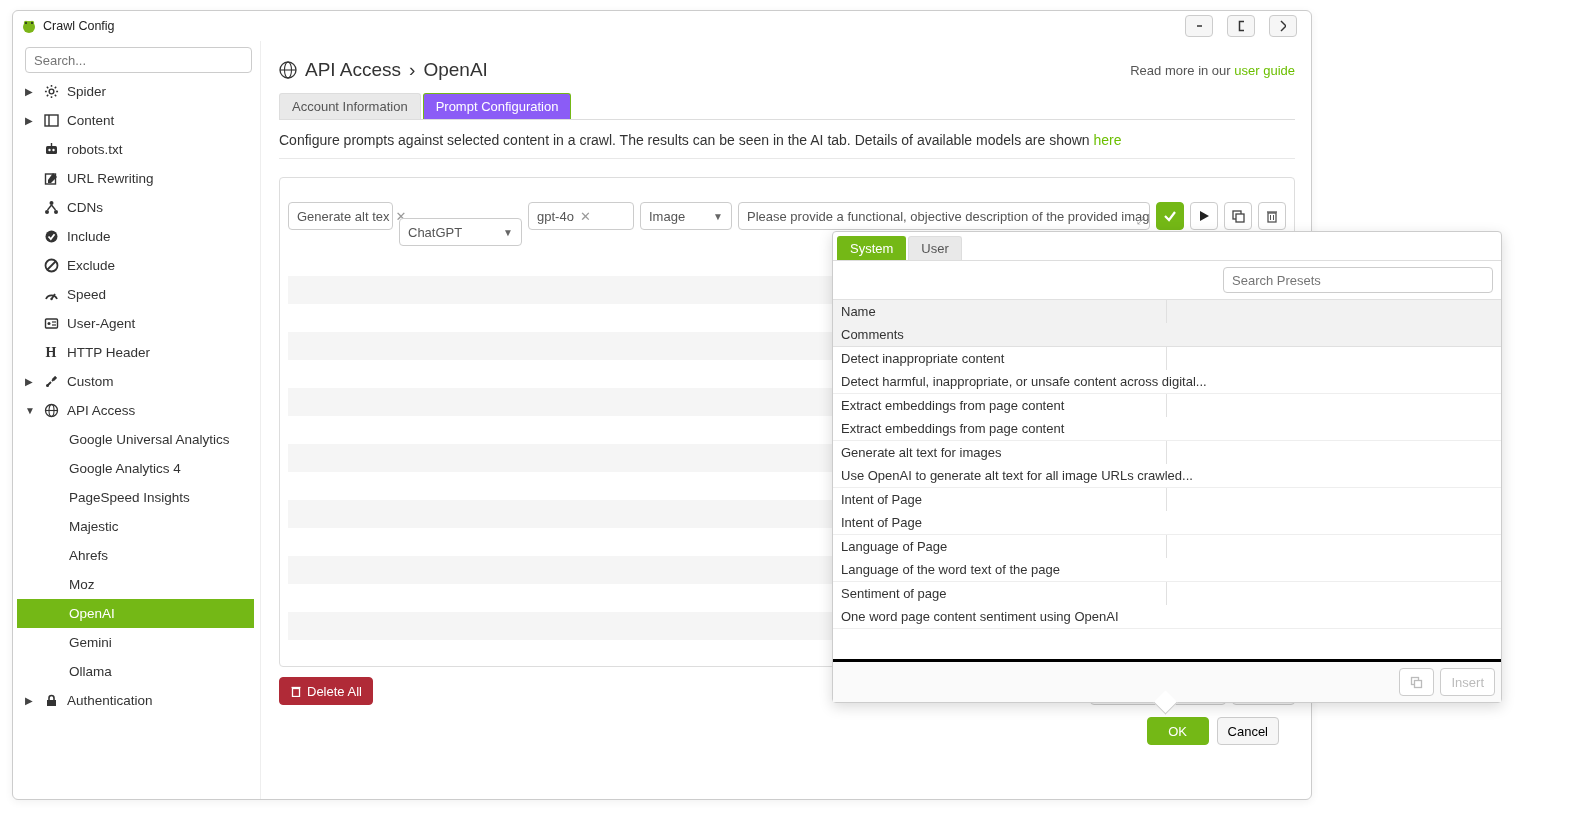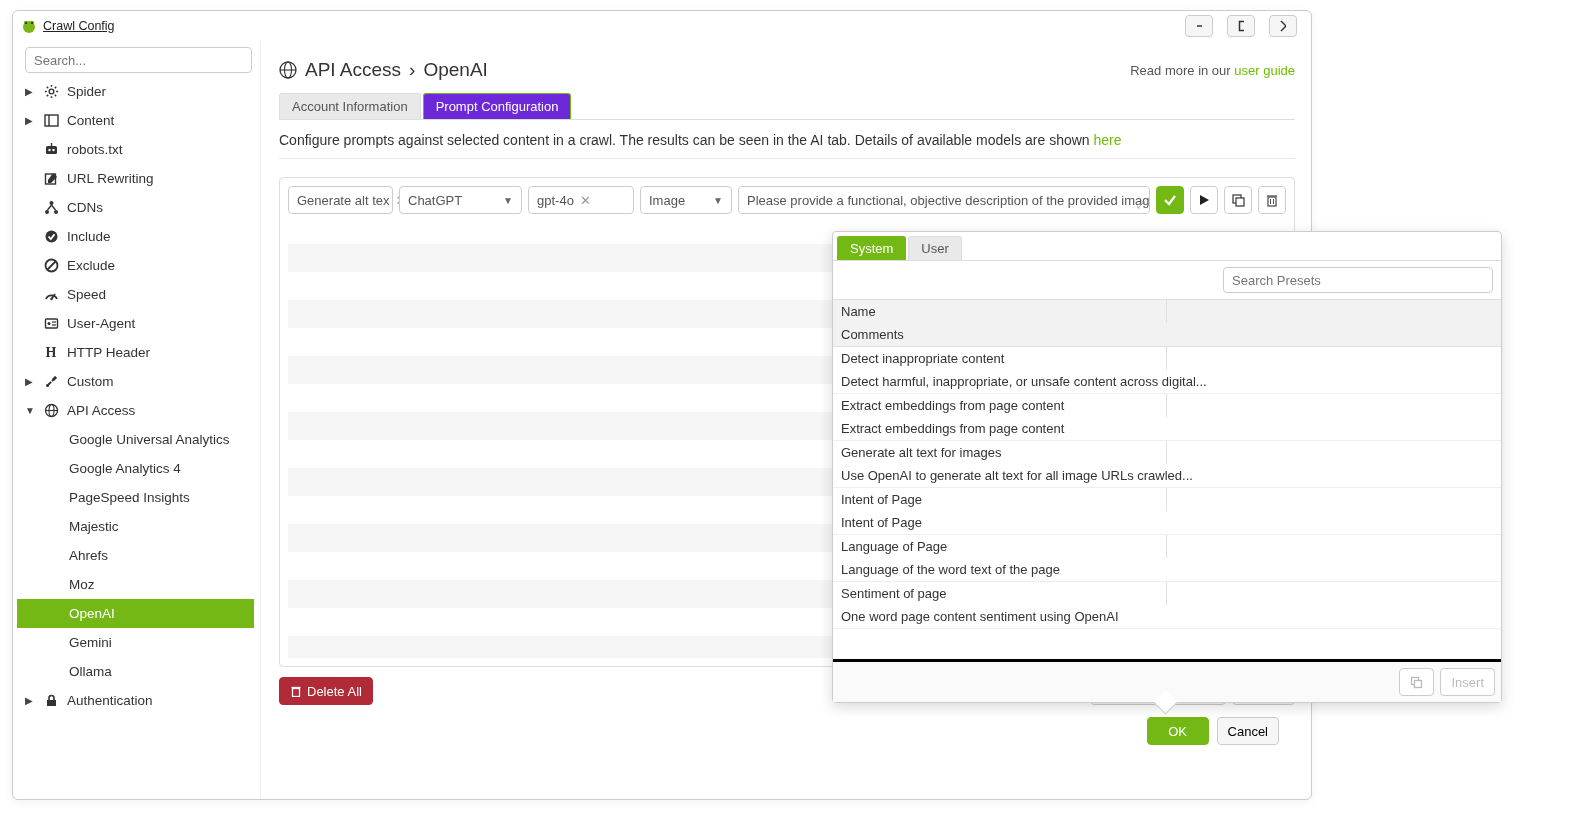--- a/index.html
+++ b/index.html
@@ -5,21 +5,21 @@
 * { box-sizing: border-box; margin: 0; padding: 0; }
 body { font-family: -apple-system, "Segoe UI", Arial, sans-serif; font-size: 13px; color: #333; background: #fff; width: 1570px; height: 838px; position: relative; overflow: hidden; }
 
 .window { position: absolute; left: 12px; top: 10px; width: 1300px; height: 790px; border: 1px solid #ccc; border-radius: 6px; background: #fff; display: flex; flex-direction: column; box-shadow: 0 2px 8px rgba(0,0,0,0.06); }
 
 .titlebar { height: 30px; display: flex; align-items: center; justify-content: space-between; padding: 0 8px; border-top-left-radius: 6px; border-top-right-radius: 6px; }
 .titlebar .left { display: flex; align-items: center; gap: 6px; }
 .titlebar .winctrl { display: flex; align-items: center; gap: 14px; padding-right: 6px; }
 .titlebar .winctrl .btn { width: 28px; height: 22px; display: flex; align-items: center; justify-content: center; cursor: pointer; }
 .app-icon { width: 16px; height: 16px; }
-.title-text { font-size: 12.5px; color: #222; text-decoration: underline; }
+.title-text { font-size: 12.5px; color: #222; }
 
 .body { flex: 1; display: flex; min-height: 0; }
 
 .sidebar { width: 248px; border-right: 1px solid #eee; display: flex; flex-direction: column; padding: 6px 0 6px 4px; position: relative; }
 .search-wrap { padding: 0 8px 4px 8px; }
 .search-input { width: 100%; height: 26px; border: 1px solid #ccc; border-radius: 4px; padding: 0 8px; font-size: 13px; color: #777; }
 .tree { flex: 1; overflow: auto; padding-right: 6px; }
 .tree::-webkit-scrollbar { width: 12px; }
 .tree::-webkit-scrollbar-thumb { background: #ccc; border-radius: 6px; }
 .tree-item { display: flex; align-items: center; height: 29px; padding-left: 8px; gap: 8px; cursor: pointer; }
@@ -32,33 +32,33 @@
 
 .main { flex: 1; display: flex; flex-direction: column; padding: 18px 16px 12px 18px; min-width: 0; }
 .breadcrumb-row { display: flex; align-items: center; justify-content: space-between; margin-bottom: 12px; }
 .breadcrumb { font-size: 19px; color: #333; display: flex; align-items: center; gap: 8px; }
 .breadcrumb .globe { width: 18px; height: 18px; }
 .readmore { font-size: 13px; color: #555; }
 .readmore a { color: #6bbf00; text-decoration: none; }
 
 .tabbar { display: flex; gap: 2px; border-bottom: 1px solid #ddd; margin-bottom: 12px; }
 .tab { padding: 5px 12px; font-size: 13px; background: #e9e9e9; border: 1px solid #ddd; border-bottom: none; border-radius: 3px 3px 0 0; color: #555; cursor: pointer; }
-.tab.active { background: #6d28d9; color: #fff; border-color: #74b816; }
+.tab.active { background: #8b5cf6; color: #fff; border-color: #74b816; }
 
 .description { font-size: 14px; color: #333; margin-bottom: 10px; }
 .description a { color: #6bbf00; text-decoration: none; }
 .hr { border-bottom: 1px solid #e8e8e8; margin-bottom: 18px; }
 
 .prompt-frame { border: 1px solid #ddd; border-radius: 4px; padding: 8px; height: 490px; display: flex; flex-direction: column; }
 .prompt-row { display: flex; gap: 6px; align-items: center; }
 .pill { height: 28px; border: 1px solid #ccc; border-radius: 4px; display: flex; align-items: center; padding: 0 8px; background: #fff; font-size: 13px; color: #555; white-space: nowrap; }
 .pill .x { margin-left: 6px; color: #999; font-size: 13px; cursor: pointer; }
 .pill .caret { margin-left: auto; padding-left: 10px; font-size: 10px; color: #666; }
 .pill.name { width: 105px; }
-.pill.provider { width: 123px; }
+.pill.provider { width: 123px; margin-top: 32px; }
 .pill.model { width: 106px; }
 .pill.content { width: 92px; }
 .pill.prompt { flex: 1; min-width: 0; overflow: hidden; position: relative; padding-right: 22px; }
 .pill.prompt .expand { position: absolute; right: 4px; bottom: 2px; font-size: 10px; color: #888; }
 .icon-btn { width: 28px; height: 28px; border: 1px solid #ccc; border-radius: 4px; display: flex; align-items: center; justify-content: center; cursor: pointer; background: #fff; }
 .icon-btn.green { background: #74b816; border-color: #74b816; color: #fff; }
 .stripes { flex: 1; margin-top: 2px; background: repeating-linear-gradient(#fff 0, #fff 28px, #f5f5f5 28px, #f5f5f5 56px); }
 
 .prompt-buttons { display: flex; justify-content: space-between; margin-top: 10px; }
 .btn { height: 28px; border: 1px solid #ccc; border-radius: 4px; padding: 0 10px; display: inline-flex; align-items: center; gap: 5px; background: #f6f6f6; font-size: 13px; cursor: pointer; }

